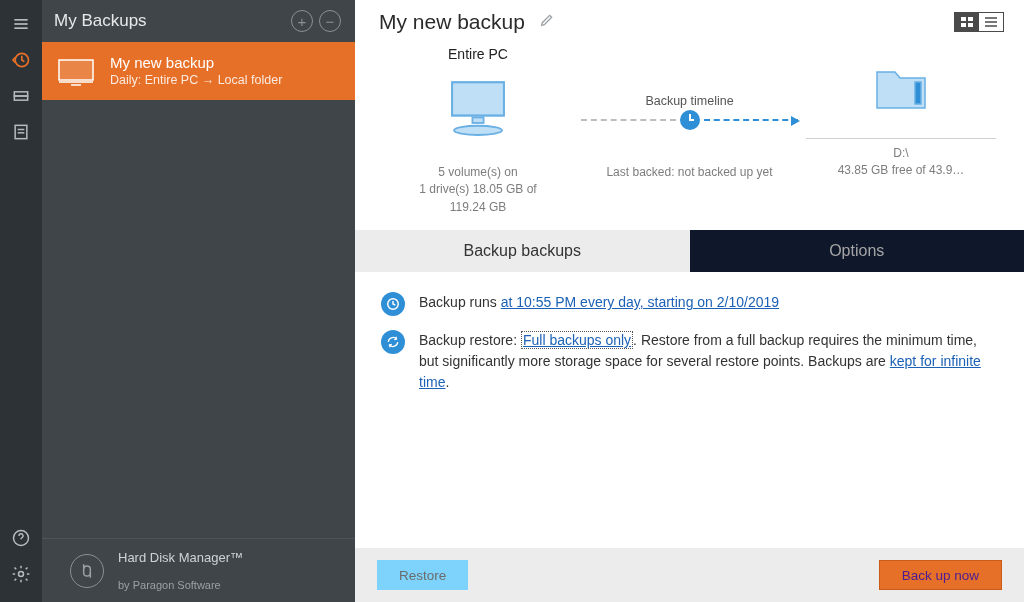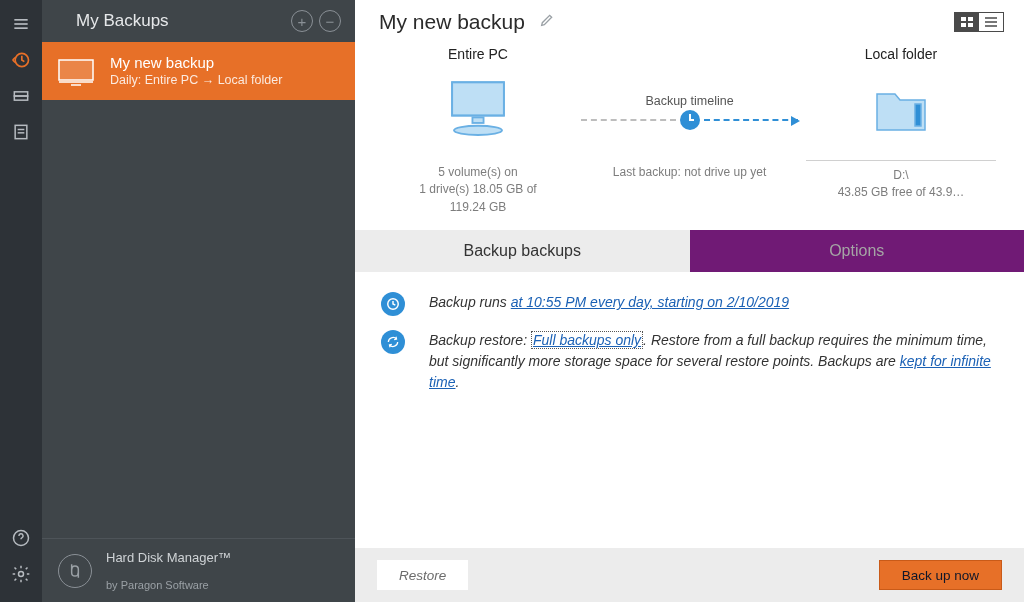--- a/index.html
+++ b/index.html
@@ -7,31 +7,31 @@
 
   
   .iconbar { width: 42px; background: #2d3237; display: flex; flex-direction: column; align-items: center; padding-top: 6px; }
   .iconbar .ic { width: 42px; height: 36px; display: flex; align-items: center; justify-content: center; color: #b6bbc0; cursor: pointer; }
   .iconbar .ic.active { color: #e77028; background: transparent; }
   .iconbar .spacer { flex: 1; }
   .iconbar svg { width: 20px; height: 20px; }
 
   
   .leftpanel { width: 313px; background: #3f4549; display: flex; flex-direction: column; }
-  .lp-header { height: 42px; display: flex; align-items: center; padding: 0 14px 0 34px; color: #e6e8ea; }
+  .lp-header { height: 42px; display: flex; align-items: center; padding: 0 14px 0 12px; color: #e6e8ea; }
   .lp-header .title { font-size: 17px; font-weight: 400; flex: 1; }
   .lp-header .hbtn { width: 22px; height: 22px; border-radius: 50%; border: 1.5px solid #8a9096; color: #8a9096; display: flex; align-items: center; justify-content: center; font-size: 15px; margin-left: 6px; cursor: pointer; }
 
   .backup-item { background: #e77028; color: #fff; padding: 12px 14px; display: flex; align-items: flex-start; gap: 14px; cursor: pointer; }
   .backup-item .thumb { width: 40px; height: 30px; margin-top: 4px; }
   .backup-item .name { font-size: 15px; font-weight: 400; }
   .backup-item .sub { font-size: 12.5px; color: rgba(255,255,255,0.85); margin-top: 2px; }
 
   .lp-spacer { flex: 1; }
-  .lp-footer { height: 64px; border-top: 1px solid #4e5459; display: flex; align-items: center; padding: 0 16px; gap: 14px; color: #cfd3d6; }
+  .lp-footer { height: 64px; border-top: 1px solid #4e5459; display: flex; align-items: center; padding: 0 28px; gap: 14px; color: #cfd3d6; }
   .lp-footer .logo { width: 34px; height: 34px; border: 1.5px solid #8a9096; border-radius: 50%; display: flex; align-items: center; justify-content: center; }
   .lp-footer .brand { font-size: 13px; }
   .lp-footer .by { font-size: 11px; color: #9aa0a5; margin-top: 14px; }
 
   
   .main { flex: 1; display: flex; flex-direction: column; background: #fff; }
 
   .m-header { padding: 10px 20px 4px 24px; display: flex; align-items: center; }
   .m-header .mtitle { font-size: 21px; color: #2b2b2b; font-weight: 400; }
   .m-header .edit { color: #9aa0a5; margin-left: 14px; cursor: pointer; }
@@ -54,35 +54,35 @@
   .dash-b { flex: 1; border-top: 2px dashed #2f8fd6; position: relative; }
   .dash-b::after { content: ""; position: absolute; right: -2px; top: -5px; width: 0; height: 0; border-left: 9px solid #2f8fd6; border-top: 5px solid transparent; border-bottom: 5px solid transparent; }
   .clock { width: 20px; height: 20px; border-radius: 50%; background: #2f8fd6; margin: 0 4px; position: relative; }
   .clock::before { content: ""; position: absolute; width: 5px; height: 2px; background: #fff; top: 9px; left: 9px; }
   .clock::after { content: ""; position: absolute; width: 2px; height: 6px; background: #fff; top: 4px; left: 9px; }
 
   
   .tabs { display: flex; height: 42px; margin-top: 6px; }
   .tab { flex: 1; display: flex; align-items: center; justify-content: center; font-size: 16px; cursor: pointer; }
   .tab.active { background: #ececec; color: #333; }
-  .tab.inactive { background: #701a75; color: #a5a5a5; }
+  .tab.inactive { background: #0f172a; color: #a5a5a5; }
 
   
   .strategy { padding: 20px 26px; font-size: 14px; color: #333; }
-  .srow { display: flex; gap: 24px; margin-bottom: 14px; font-style: italic; }
+  .srow { display: flex; gap: 14px; margin-bottom: 14px; }
   .srow .sicon { width: 24px; height: 24px; border-radius: 50%; background: #2f8fd6; flex-shrink: 0; display: flex; align-items: center; justify-content: center; }
   .srow .stext { line-height: 1.5; }
   a.lnk { color: #1b61b5; text-decoration: underline; cursor: pointer; }
   .dotted { border: 1px dotted #555; padding: 0 1px; }
 
   .m-spacer { flex: 1; }
   .m-footer { height: 54px; background: #ececec; display: flex; align-items: center; padding: 0 22px; gap: 12px; }
   .btn { height: 30px; padding: 0 22px; font-size: 13.5px; border: none; cursor: pointer; }
-  .btn.restore { background: #ffffff; color: #6b6b6b; font-style: italic; }
-  .btn.backup { background: #e77028; color: #0f172a; border: 1px solid #c95a18; }
+  .btn.restore { background: #7dd3fc; color: #6b6b6b; }
+  .btn.backup { background: #e77028; color: #4c1d95; border: 1px solid #c95a18; }
   .m-footer .fspacer { flex: 1; }
 
   
   .monitor-svg { width: 74px; height: 74px; }
   .folder-svg { width: 60px; height: 60px; }
 </style>
 </head>
 <body>
 
 <div class="iconbar">
@@ -213,26 +213,25 @@
       <div class="coltitle">&nbsp;</div>
       <div class="art">
         <div class="timeline-label">Backup timeline</div>
         <div class="tline">
           <div class="dash-g"></div>
           <div class="clock"></div>
           <div class="dash-b"></div>
         </div>
       </div>
       <div class="info">
-        <div>Last backup: not drive up yet</div>
+        <div>Last backed: not backed up yet</div>
       </div>
     </div>
 
     <div class="col">
-      <div class="coltitle">Local folder</div>
       <div class="art">
         <svg class="folder-svg" viewBox="0 0 60 60" fill="#bedff5" stroke="#6ab0e4" stroke-width="1.5">
             <path d="M6 14h18l5 6h25v30H6z"></path>
             <rect x="44" y="24" width="6" height="22" fill="#2f8fd6"></rect>
           </svg>
       </div>
       <div class="info right">
         <div>D:\</div>
         <div>43.85 GB free of 43.9…</div>
       </div>

